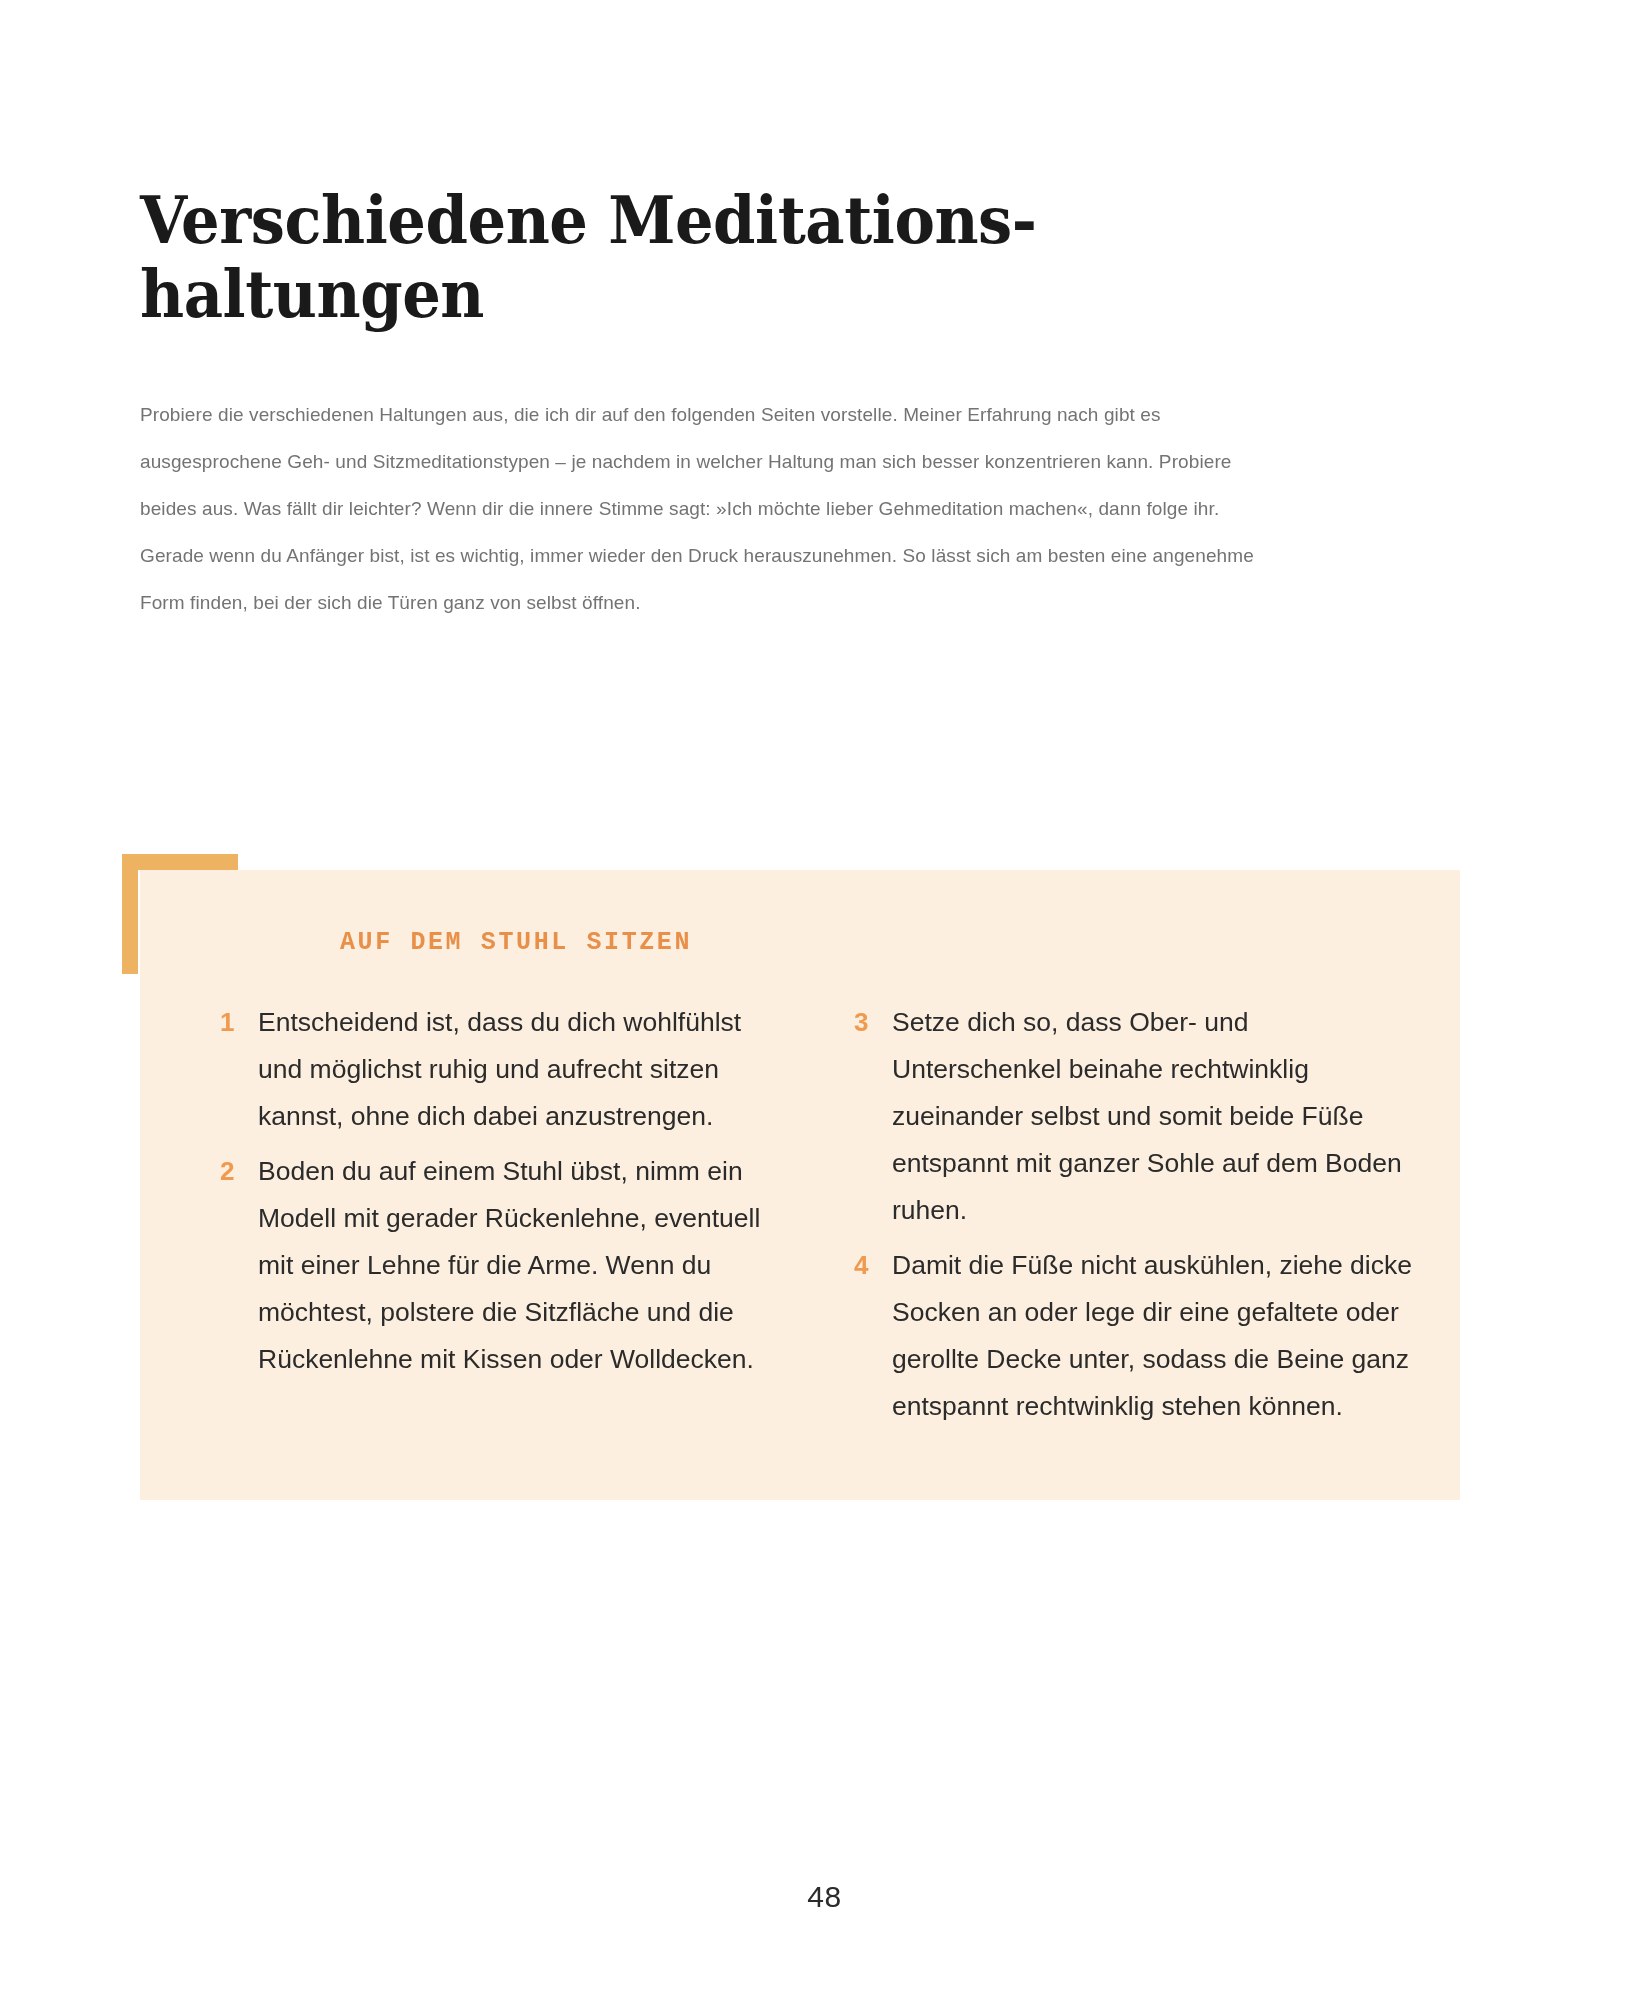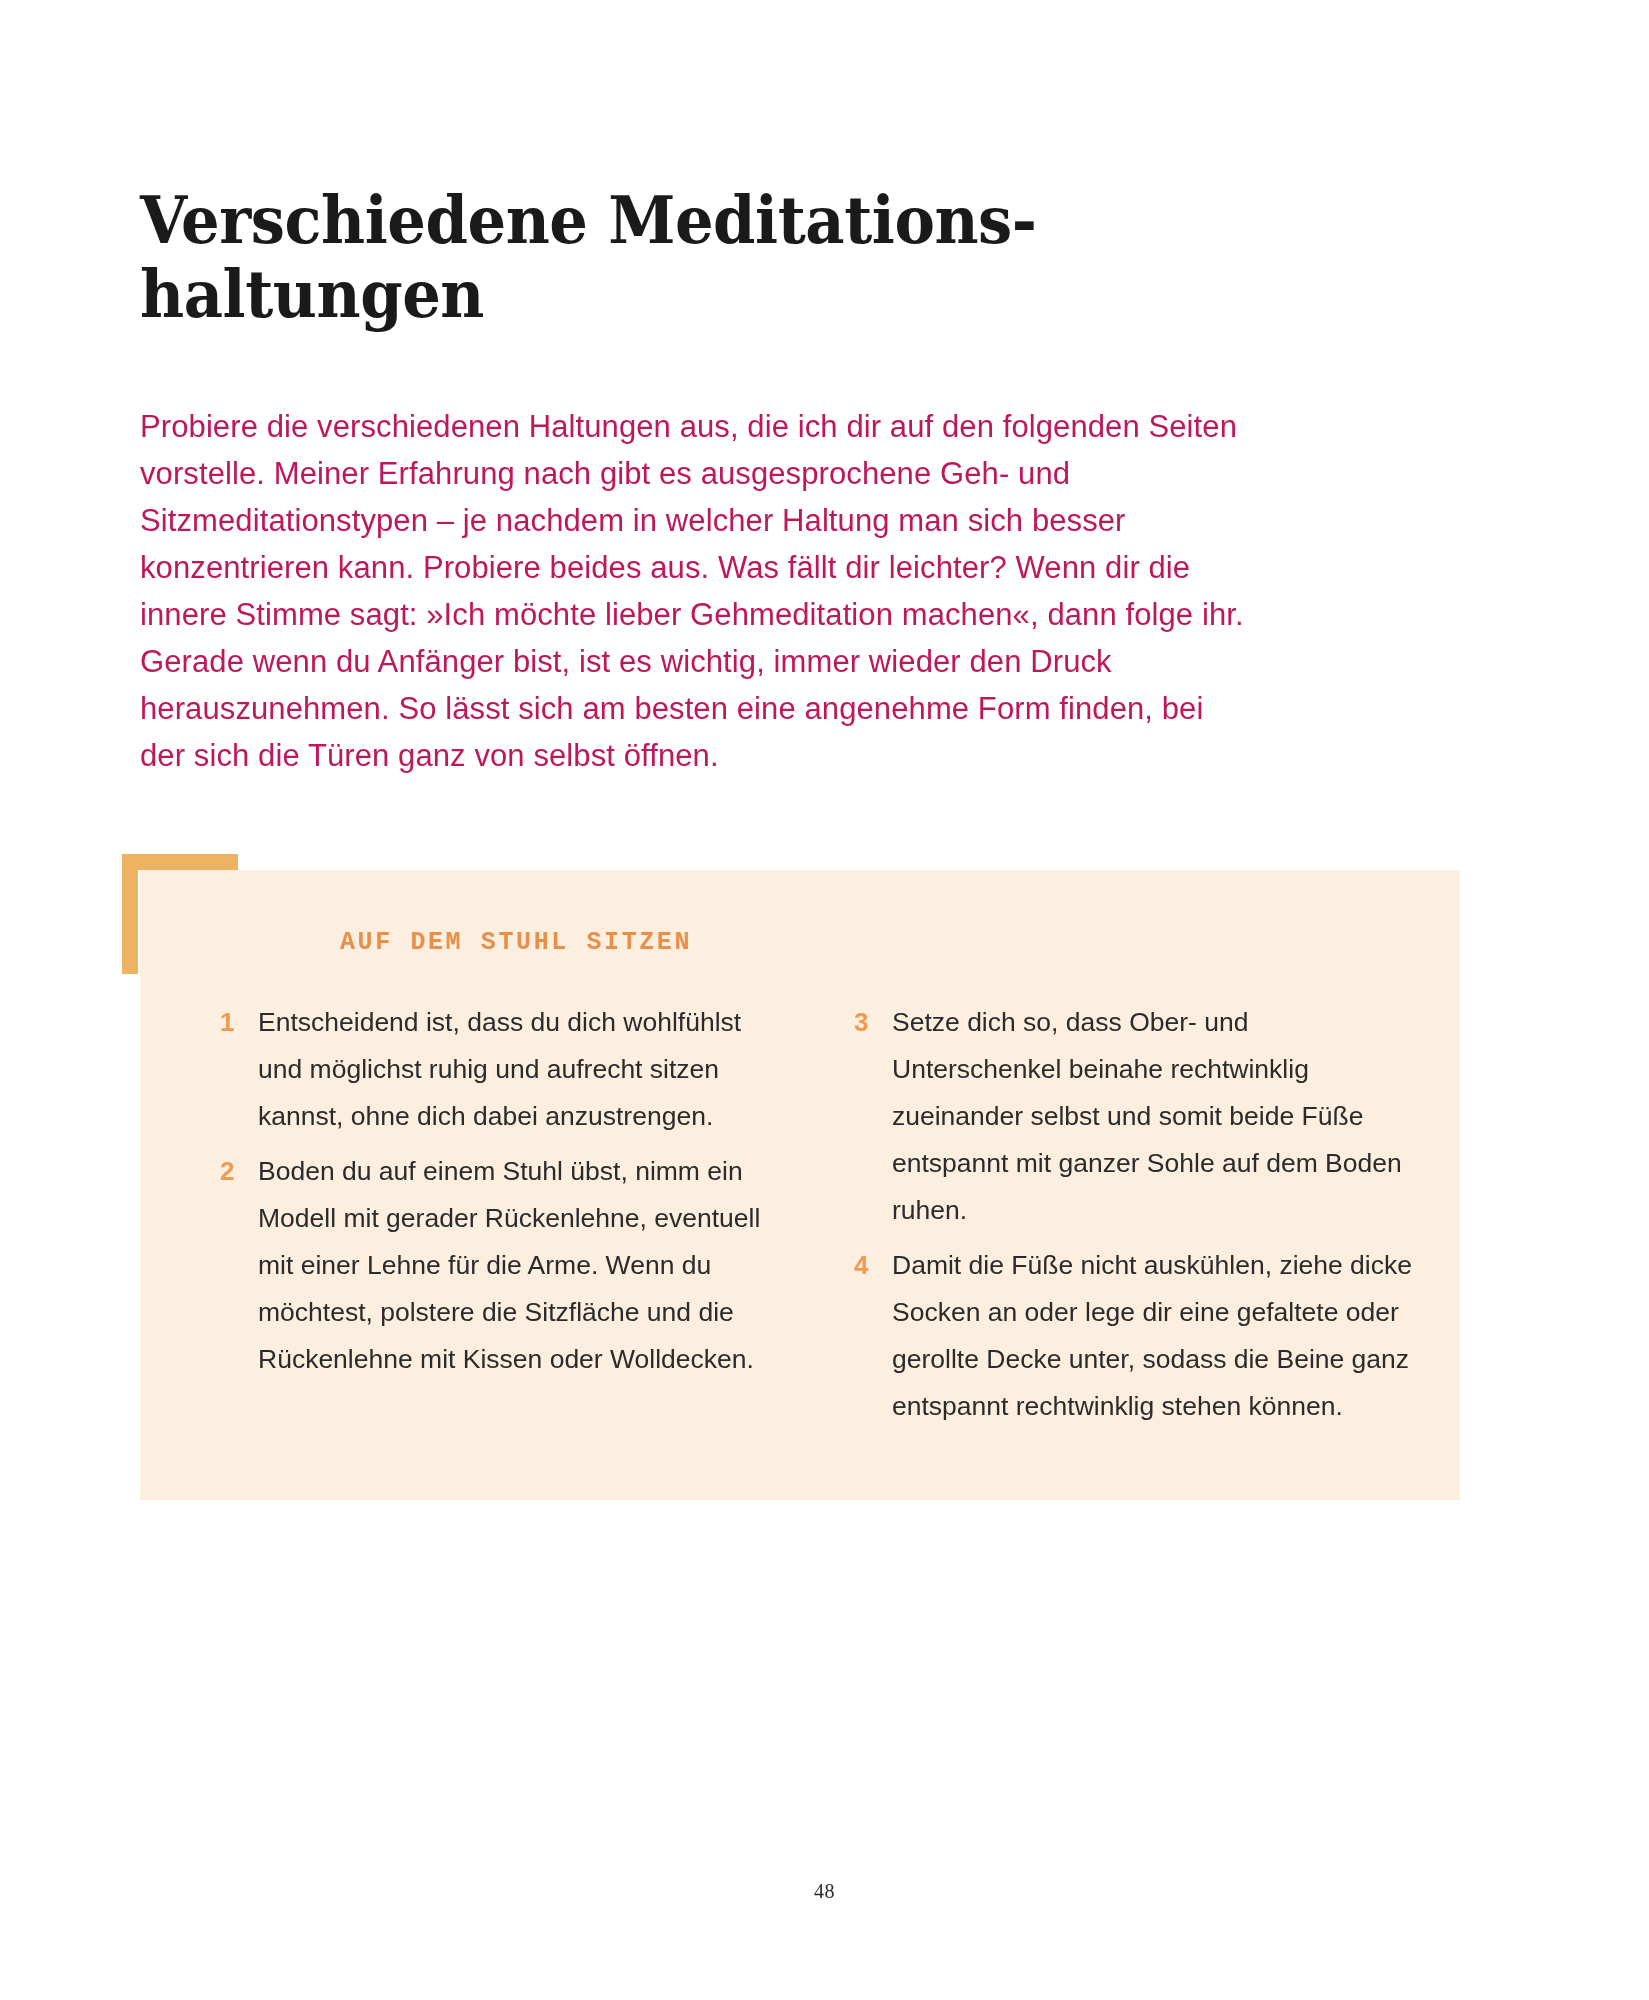--- a/index.html
+++ b/index.html
@@ -39,23 +39,23 @@
     transform-origin: left top;
   }
 
   
   .intro {
     position: absolute;
     left: 140px;
     top: 372px;
     width: 1115px;
     font-family: "Liberation Sans", sans-serif;
-    font-size: 31px;
+    font-size: 19px;
     line-height: 47px;
-    color: #be185d;
+    color: #737373;
     letter-spacing: 0.1px;
   }
 
   
   .callout {
     position: absolute;
     left: 140px;
     top: 870px;
     width: 1320px;
     background: #fcefdf;
@@ -138,22 +138,22 @@
     letter-spacing: 0px;
   }
 
   
   .folio {
     position: absolute;
     left: 0;
     right: 0;
     top: 1880px;
     text-align: center;
-    font-family: Liberation Serif, serif;
-    font-size: 20px;
+    font-family: Liberation Sans, sans-serif;
+    font-size: 30px;
     color: #2b2b2b;
     letter-spacing: 0.5px;
   }
 </style>
 </head>
 <body>
 
 <div class="page">
 
   <h1 class="page-title">Verschiedene Meditations-

